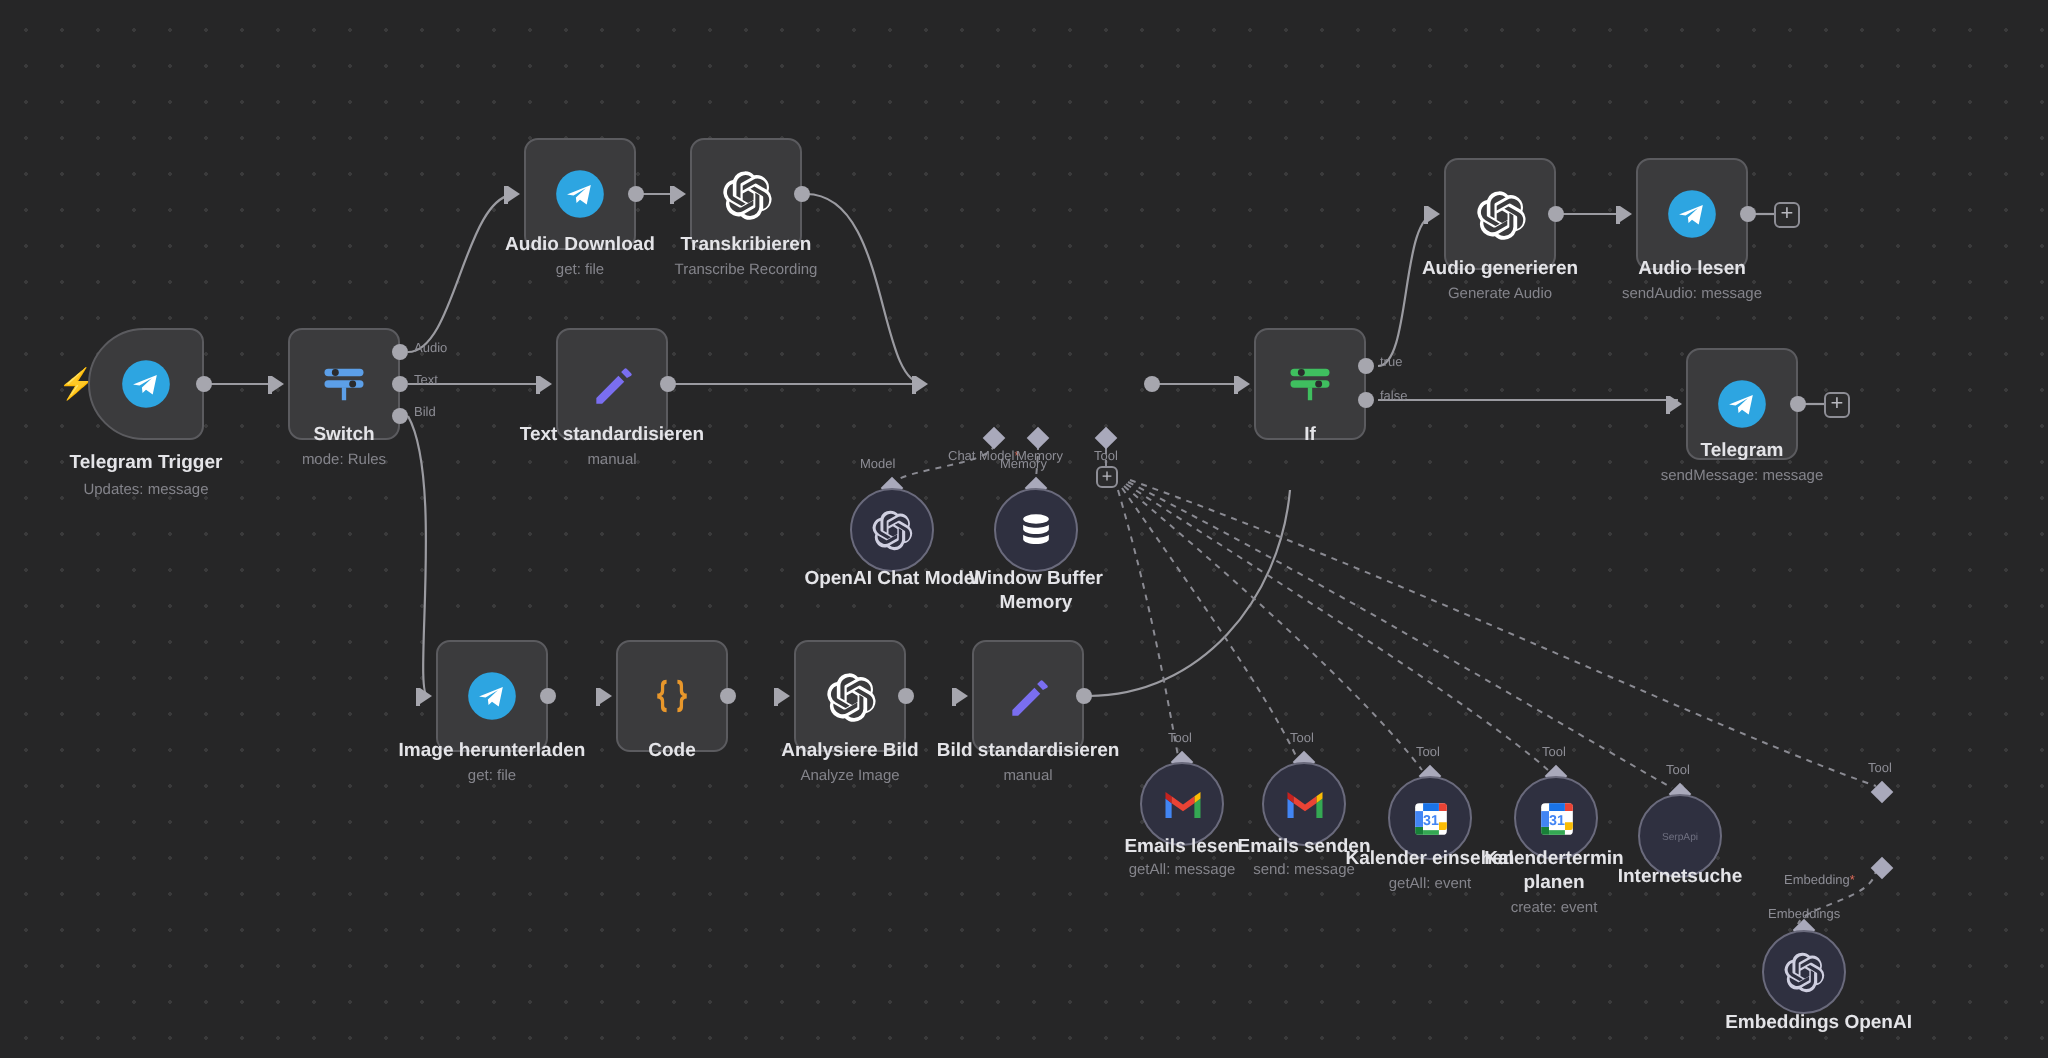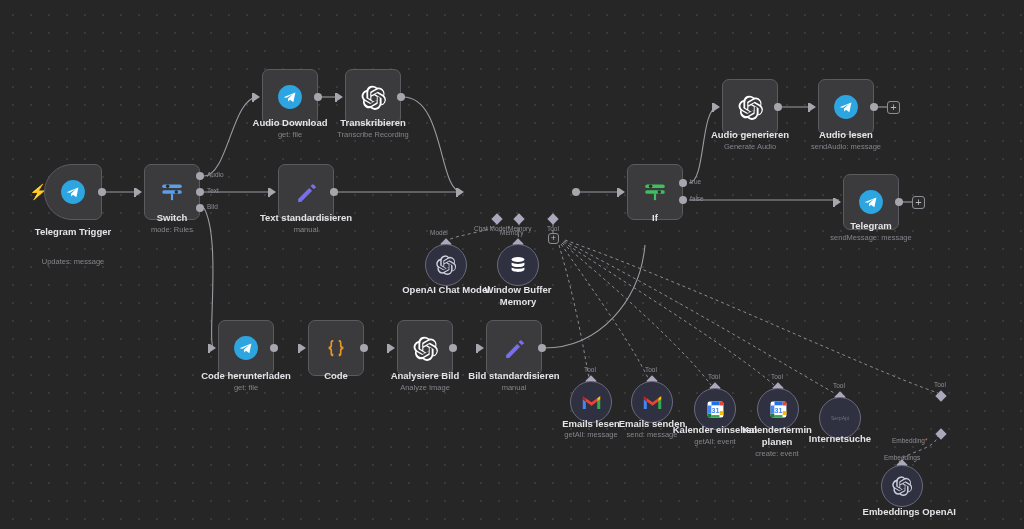--- a/index.html
+++ b/index.html
@@ -163,21 +163,21 @@
 
   <div class="bolt" style="left:29px;top:183px;">⚡</div>
   <div class="node trigger" style="left:44px;top:164px;">
     <svg class="ic" width="26" height="26" viewBox="0 0 24 24">
       <circle cx="12" cy="12" r="11" fill="#2DA5E1"></circle>
       <path d="M6 12.2l11-4.3-1.9 9-3.1-2.3-1.6 1.6-.3-2.6 4.6-4.3-5.7 3.4z" fill="#fff"></path>
     </svg>
   </div>
   <div class="port" style="left:98px;top:188px;"></div>
   <div class="lbl" style="left:14px;top:226px;width:118px;">Telegram Trigger</div>
-  <div class="sub" style="left:14px;top:257px;width:118px;">Updates: message</div>
+  <div class="sub" style="left:14px;top:240px;width:118px;">Updates: message</div>
 
   <div class="inbar" style="left:134px;top:188px;"></div>
   <div class="inport" style="left:136px;top:188px;"></div>
   <div class="node" style="left:144px;top:164px;">
     <svg class="ic" width="26" height="26" viewBox="0 0 24 24">
       <rect x="3" y="5" width="18" height="3.4" rx="1.7" fill="#5C9FE8"></rect>
       <circle cx="8" cy="6.7" r="1.6" fill="#2b2b2c"></circle>
       <rect x="3" y="10.3" width="18" height="3.4" rx="1.7" fill="#5C9FE8"></rect>
       <circle cx="16" cy="12" r="1.6" fill="#2b2b2c"></circle>
       <rect x="11" y="13.5" width="2" height="6" fill="#5C9FE8"></rect>
@@ -294,21 +294,21 @@
 
   <div class="inbar" style="left:208px;top:344px;"></div>
   <div class="inport" style="left:210px;top:344px;"></div>
   <div class="node" style="left:218px;top:320px;">
     <svg class="ic" width="26" height="26" viewBox="0 0 24 24">
       <circle cx="12" cy="12" r="11" fill="#2DA5E1"></circle>
       <path d="M6 12.2l11-4.3-1.9 9-3.1-2.3-1.6 1.6-.3-2.6 4.6-4.3-5.7 3.4z" fill="#fff"></path>
     </svg>
   </div>
   <div class="port" style="left:270px;top:344px;"></div>
-  <div class="lbl" style="left:190px;top:370px;width:112px;">Code herunterladen</div>
+  <div class="lbl" style="left:190px;top:370px;width:112px;">Image herunterladen</div>
   <div class="sub" style="left:190px;top:383px;width:112px;">get: file</div>
 
   <div class="inbar" style="left:298px;top:344px;"></div>
   <div class="inport" style="left:300px;top:344px;"></div>
   <div class="node" style="left:308px;top:320px;">
     <svg class="ic" width="26" height="26" viewBox="0 0 24 24">
       <path d="M9.5 4.5c-2.4 0-2.6 1.4-2.6 3v1.6c0 1.3-.5 1.8-1.7 1.8v2.2c1.2 0 1.7.5 1.7 1.8v1.6c0 1.6.2 3 2.6 3v-2c-1 0-1.1-.6-1.1-1.6v-1.5c0-1.4-.5-2.1-1.4-2.4.9-.3 1.4-1 1.4-2.4V7.9c0-1 .1-1.6 1.1-1.6z" fill="#E8972B"></path>
       <path d="M14.5 4.5c2.4 0 2.6 1.4 2.6 3v1.6c0 1.3.5 1.8 1.7 1.8v2.2c-1.2 0-1.7.5-1.7 1.8v1.6c0 1.6-.2 3-2.6 3v-2c1 0 1.1-.6 1.1-1.6v-1.5c0-1.4.5-2.1 1.4-2.4-.9-.3-1.4-1-1.4-2.4V7.9c0-1-.1-1.6-1.1-1.6z" fill="#E8972B"></path>
     </svg>
   </div>

